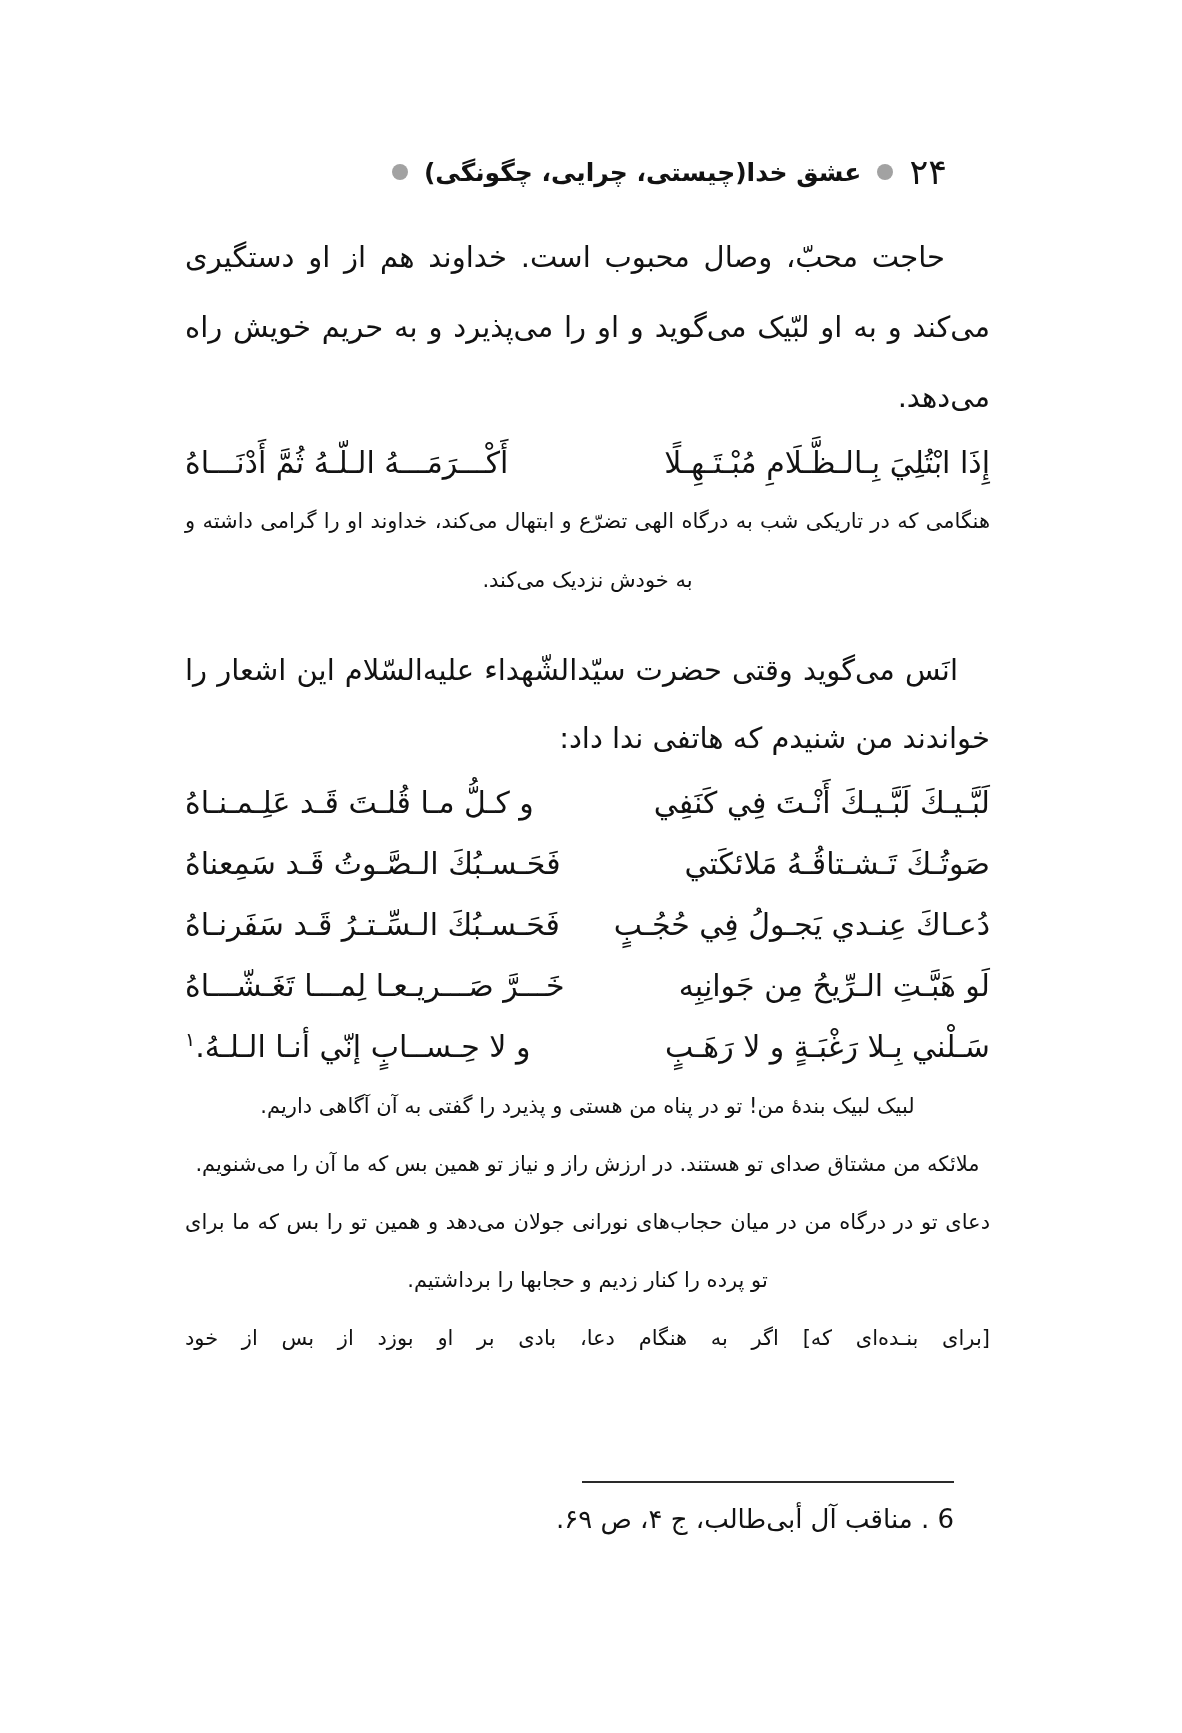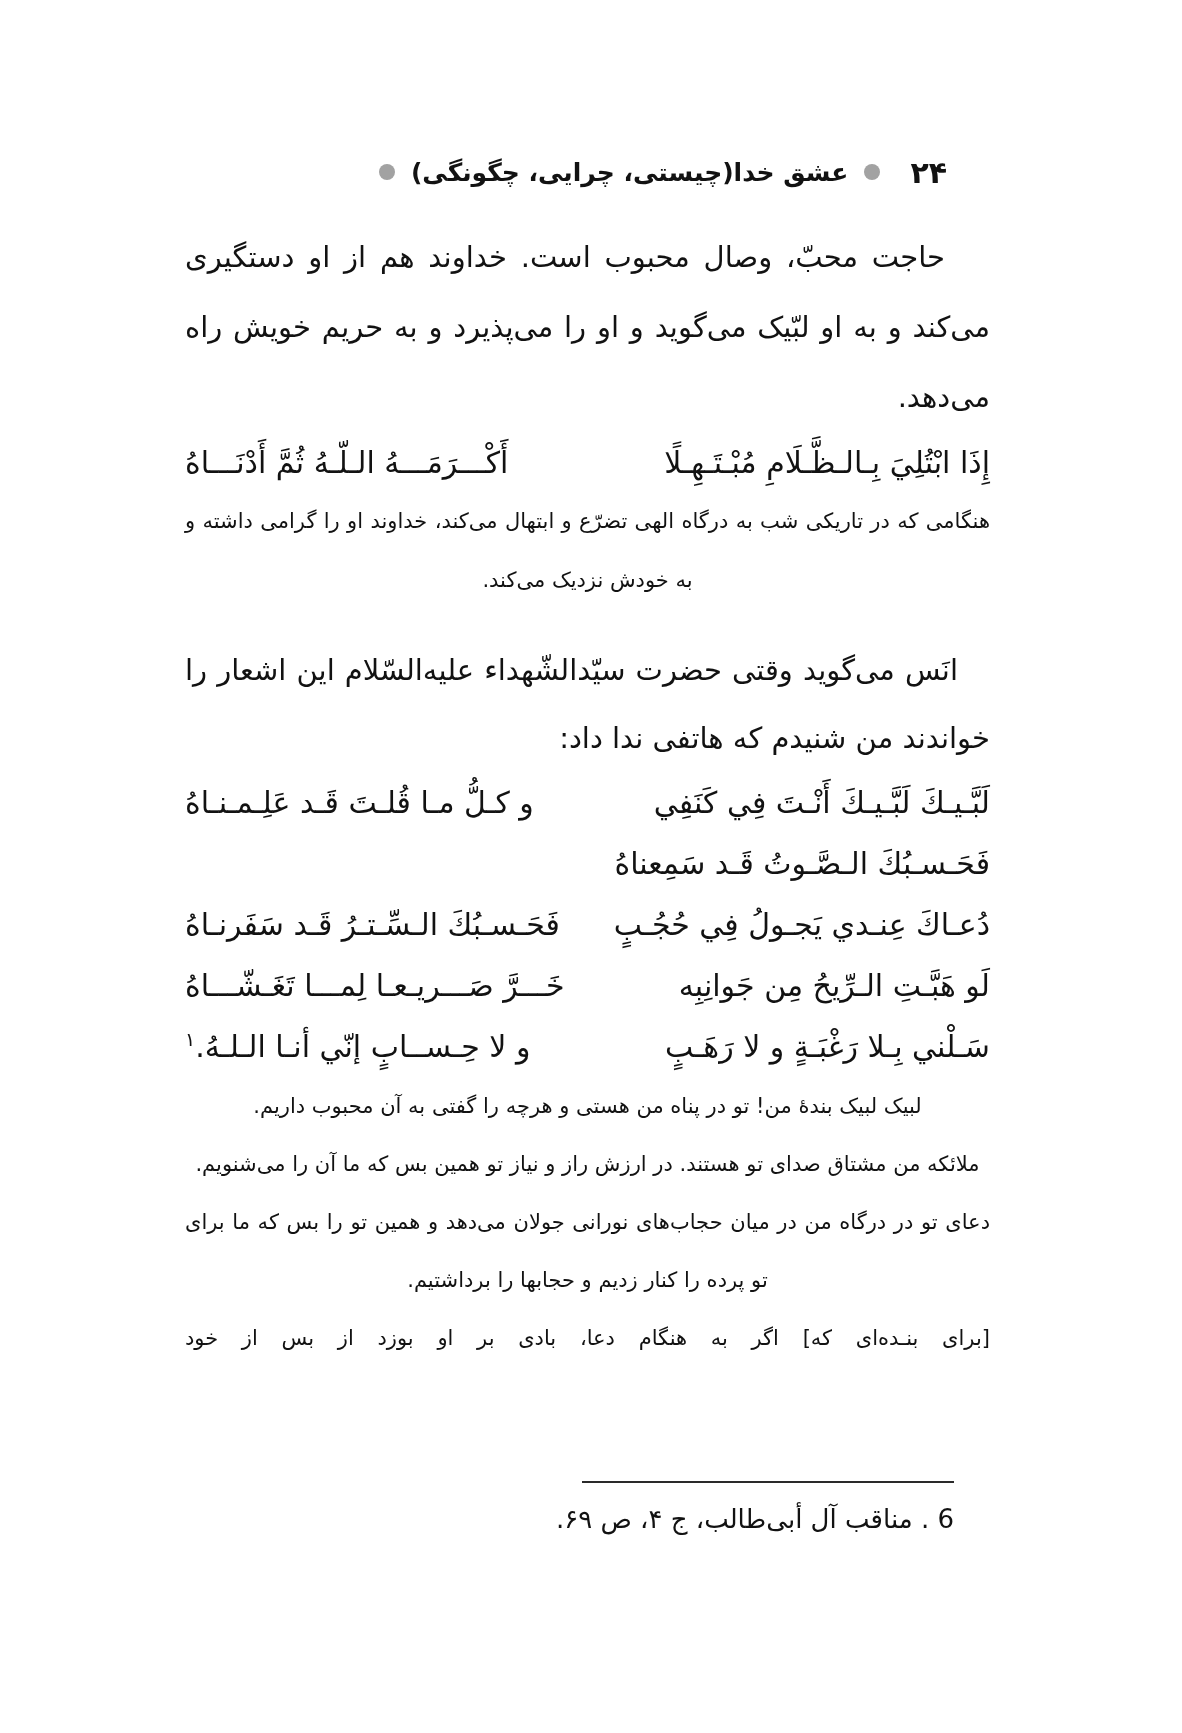--- a/index.html
+++ b/index.html
@@ -20,24 +20,23 @@
   
   .header{
     display:flex;
     align-items:center;
     justify-content:flex-start;
     gap:16px;
     margin-right:43px;
     height:44px;
   }
   .page-number{
-    font-size:30px;
-    font-weight:bold;
+    font-size:35px;
+    font-weight:normal;
     letter-spacing:1px;
-    margin-left:14px;
   }
   .bullet{
     width:16px;height:16px;border-radius:50%;
     background:#a2a2a2;
     flex:0 0 auto;
   }
   .chapter-title{
     font-size:25px;
     font-weight:bold;
     white-space:nowrap;
@@ -121,37 +120,38 @@
     <p class="trans trans-a">هنگامی که در تاریکی شب به درگاه الهی تضرّع و ابتهال می‌کند، خداوند او را گرامی داشته و به خودش نزدیک می‌کند.</p>
 
     <p class="para p2">انَس می‌گوید وقتی حضرت سیّدالشّهداء علیه‌السّلام این اشعار را خواندند من شنیدم که هاتفی ندا داد:</p>
 
     <div class="poem">
       <div class="couplet">
         <span class="hemi">لَبَّـيـكَ لَبَّـيـكَ أَنْـتَ فِي كَنَفِي</span>
         <span class="hemi">و كـلُّ مـا قُلـتَ قَـد عَلِـمـنـاهُ</span>
       </div>
       <div class="couplet">
+        <span class="hemi">صَوتُـكَ تَـشـتاقُـهُ مَلائكَتي</span>
         <span class="hemi">فَحَـسـبُكَ الـصَّـوتُ قَـد سَمِعناهُ</span>
       </div>
       <div class="couplet">
         <span class="hemi">دُعـاكَ عِنـدي يَجـولُ فِي حُجُـبٍ</span>
         <span class="hemi">فَحَـسـبُكَ الـسِّـتـرُ قَـد سَفَرنـاهُ</span>
       </div>
       <div class="couplet">
         <span class="hemi">لَو هَبَّـتِ الـرِّيحُ مِن جَوانِبِه</span>
         <span class="hemi">خَـــرَّ صَـــريـعـا لِمـــا تَغَـشّـــاهُ</span>
       </div>
       <div class="couplet">
         <span class="hemi">سَـلْني بِـلا رَغْبَـةٍ و لا رَهَـبٍ</span>
         <span class="hemi"><span>و لا حِـســابٍ إنّي أنـا الـلـهُ.</span><span class="fn-mark">۱</span></span>
       </div>
     </div>
 
-    <p class="trans trans-b">لبیک لبیک بندهٔ من! تو در پناه من هستی و هرچه را گفتی به آن محبوب داریم.</p>
+    <p class="trans trans-b">لبیک لبیک بندهٔ من! تو در پناه من هستی و پذیرد را گفتی به آن آگاهی داریم.</p>
     <p class="trans trans-c">ملائکه من مشتاق صدای تو هستند. در ارزش راز و نیاز تو همین بس که ما آن را می‌شنویم.</p>
     <p class="trans trans-d">دعای تو در درگاه من در میان حجاب‌های نورانی جولان می‌دهد و همین تو را بس که ما برای تو پرده را کنار زدیم و حجابها را برداشتیم.</p>
     <p class="trans trans-e">[برای بنـده‌ای که] اگر به هنگام دعا، بادی بر او بوزد از بس از خود</p>
 
   </div>
 
   <div class="footnote">
     <hr class="footnote-rule">
     <div class="footnote-text">6 . مناقب آل أبی‌طالب، ج ۴، ص ۶۹.</div>
   </div>

